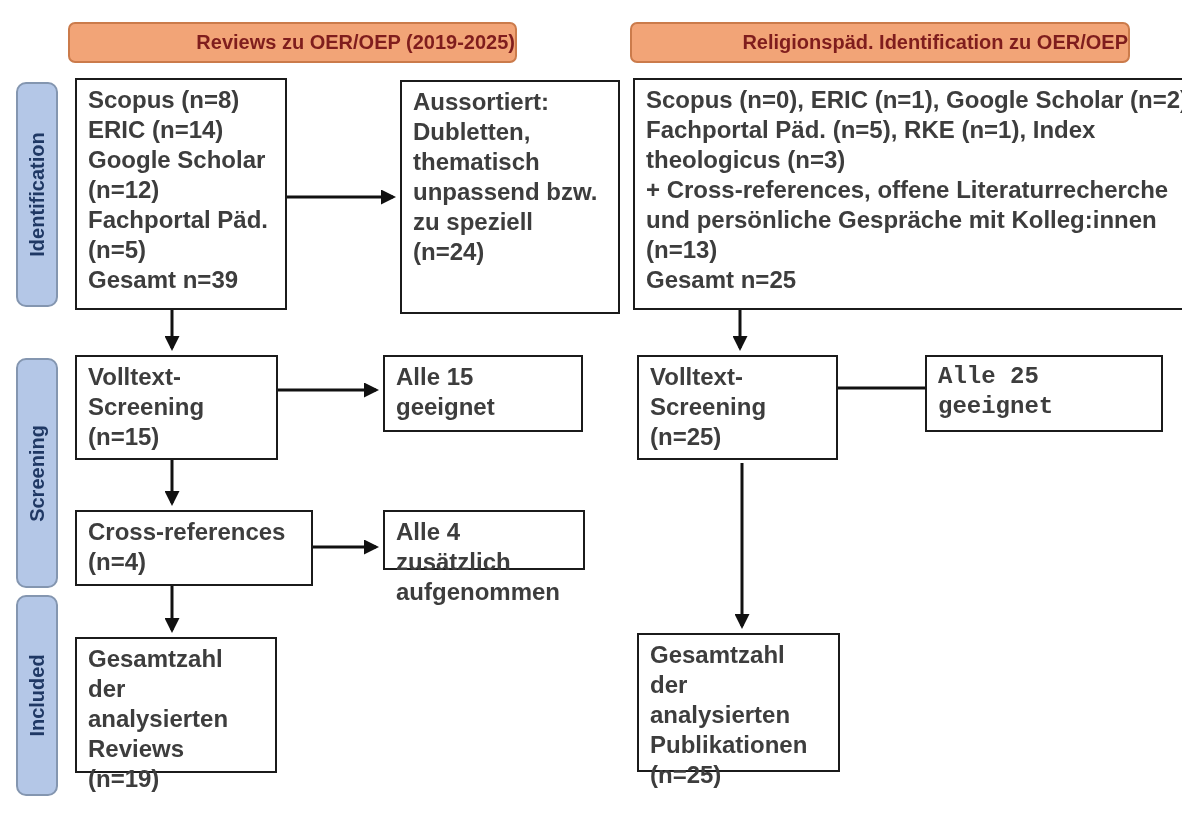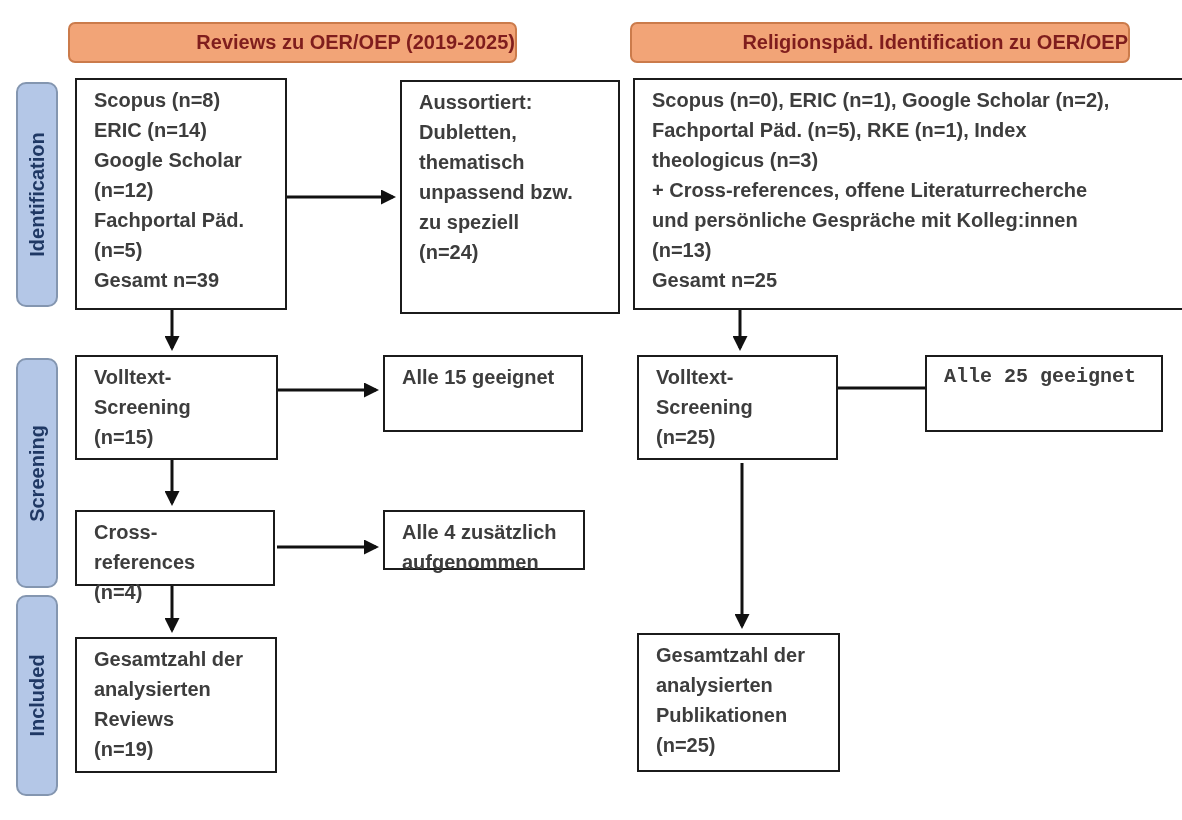--- a/index.html
+++ b/index.html
@@ -57,31 +57,31 @@
   .stage-screening      { top: 358px; height: 230px; }
   .stage-included       { top: 595px; height: 201px; }
 
   
   .fbox {
     position: absolute;
     background: #ffffff;
     border: 2.5px solid #1B1B1B;
     box-sizing: border-box;
     color: #3D3D3D;
-    font-size: 20px;
+    font-size: 24px;
     font-weight: bold;
     line-height: 30px;
-    padding: 5px 17px;
+    padding: 5px 11px;
     white-space: pre-line;
   }
   .b-id-left     { left: 75px;  top: 78px;  width: 212px; height: 232px; }
   .b-excluded    { left: 400px; top: 80px;  width: 220px; height: 234px; }
   .b-ft-left     { left: 75px;  top: 355px; width: 203px; height: 105px; }
   .b-alle15      { left: 383px; top: 355px; width: 200px; height: 77px; }
-  .b-crossref    { left: 75px;  top: 510px; width: 200px; height: 76px; }
+  .b-crossref    { left: 75px;  top: 510px; width: 238px; height: 76px; }
   .b-alle4       { left: 383px; top: 510px; width: 202px; height: 60px; }
   .b-total-left  { left: 75px;  top: 637px; width: 202px; height: 136px; }
   .b-id-right    { left: 633px; top: 78px;  width: 584px; height: 232px; }
   .b-ft-right    { left: 637px; top: 355px; width: 201px; height: 105px; }
   .b-alle25      { left: 925px; top: 355px; width: 238px; height: 77px; font-family: Liberation Mono, monospace; }
   .b-total-right { left: 637px; top: 633px; width: 203px; height: 139px; }
 
   
   .arrows {
     position: absolute;

